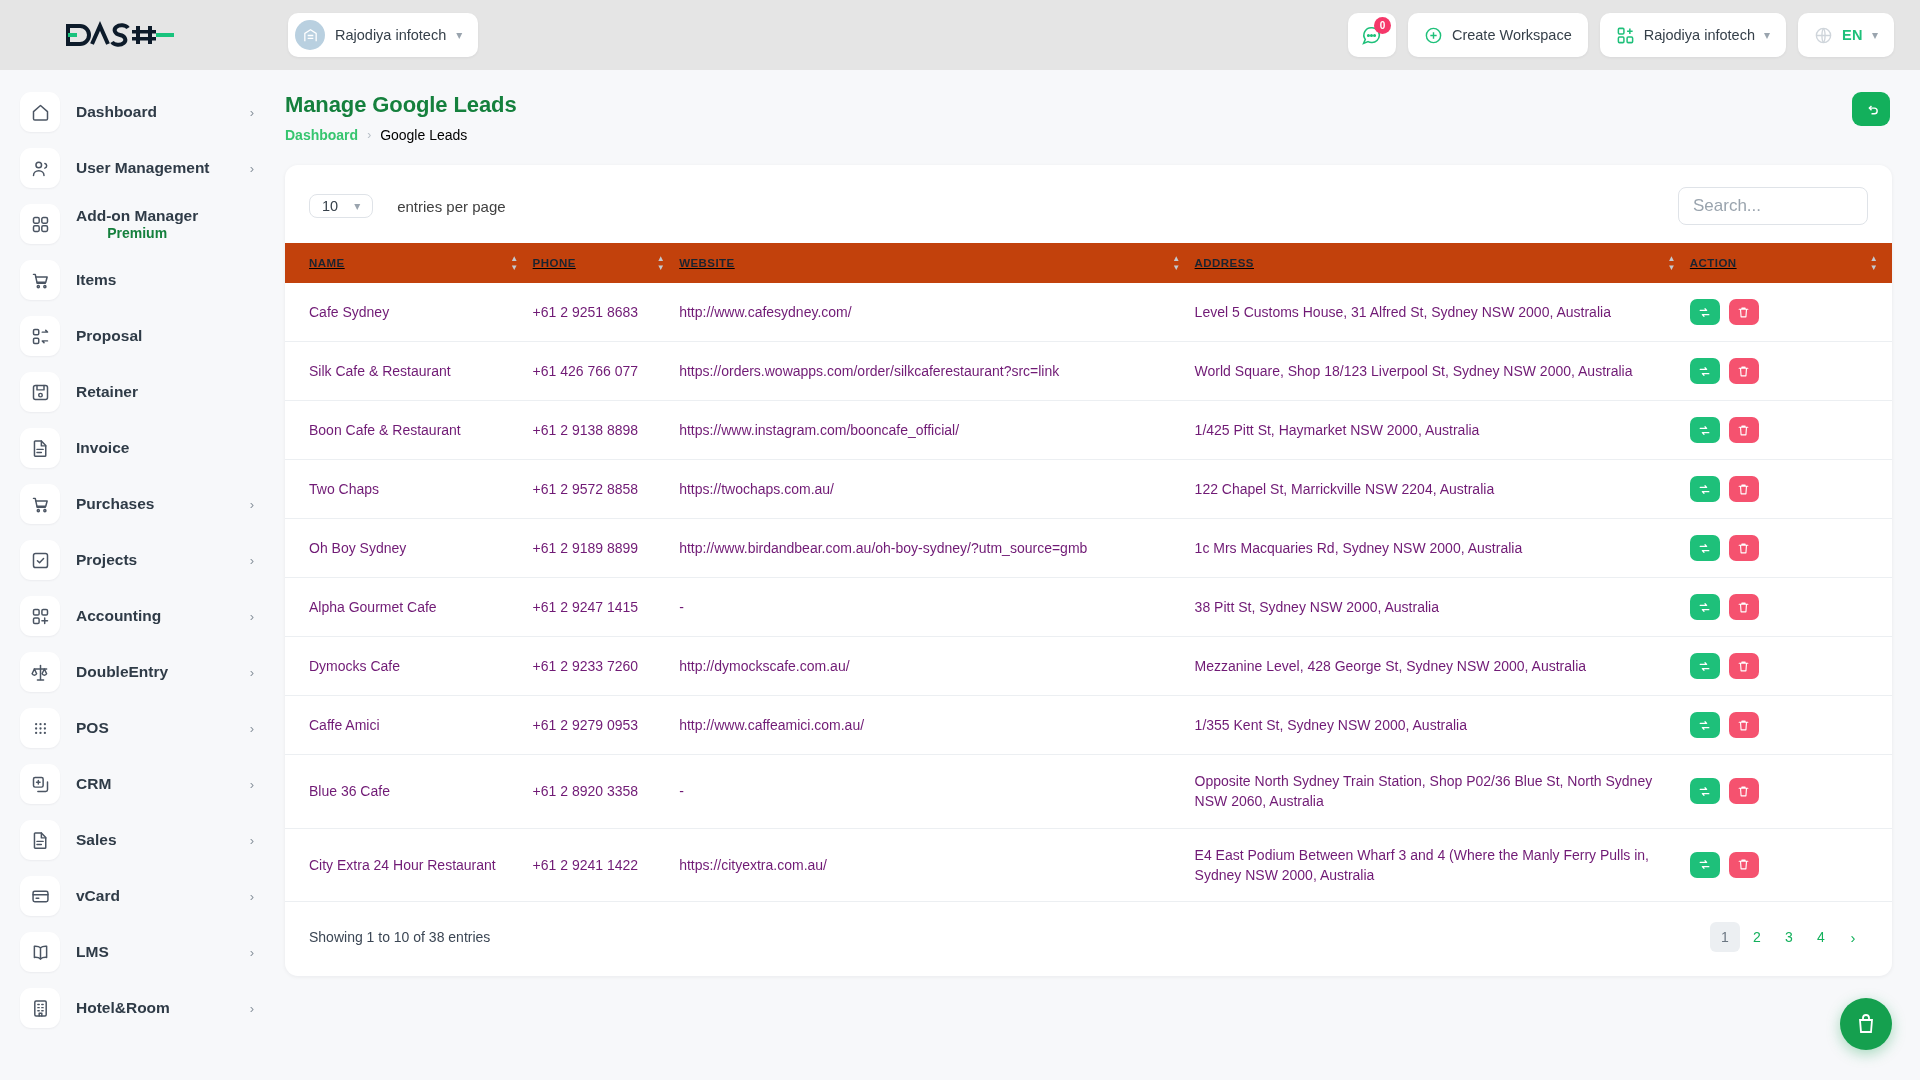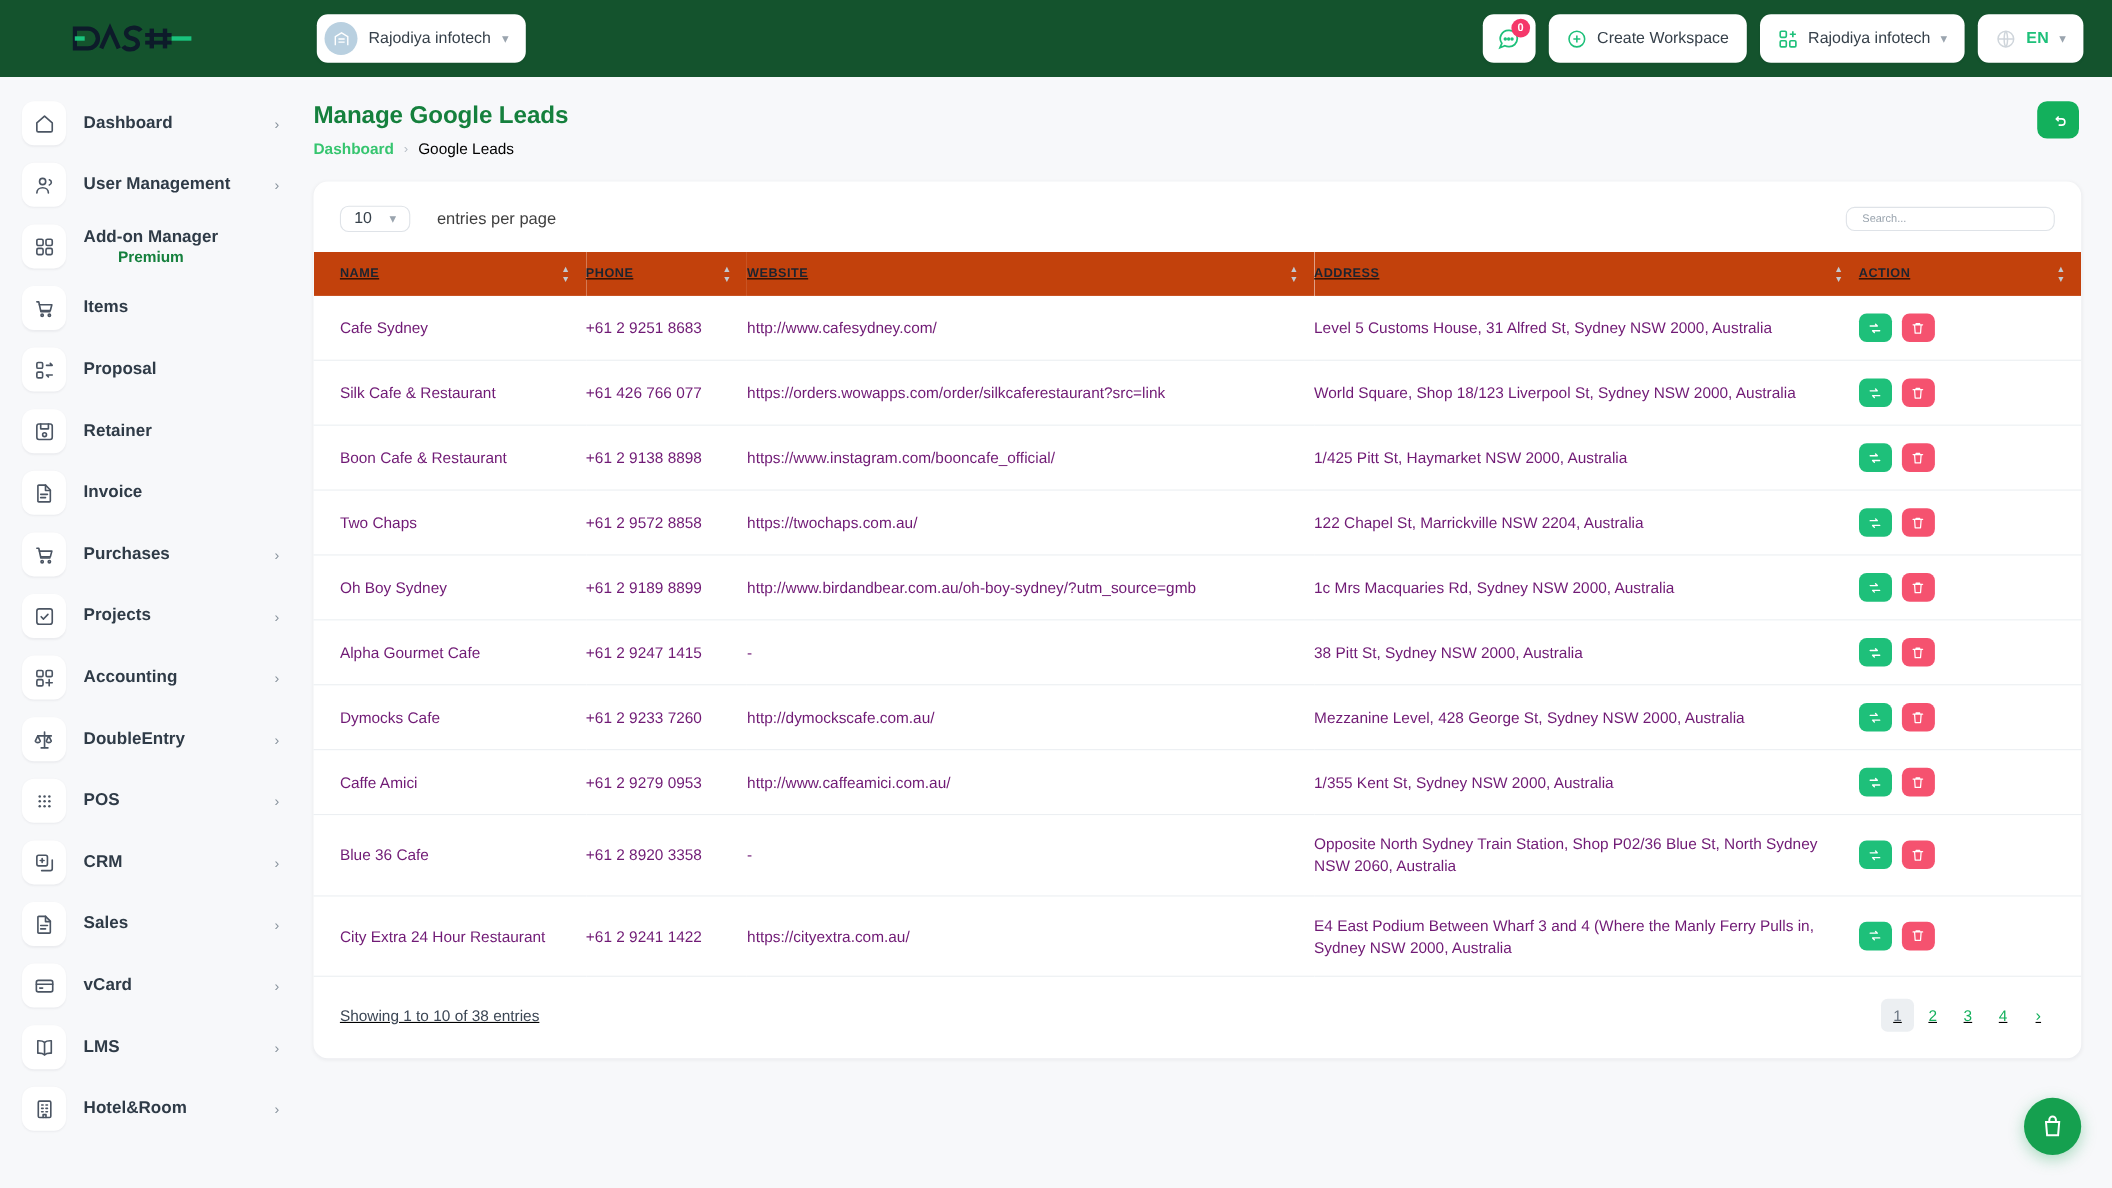--- a/index.html
+++ b/index.html
@@ -6,21 +6,21 @@
   html, body {
     width: 1920px; height: 1080px;
     font-family: "Liberation Sans", sans-serif;
     background: #f7f8fa;
     overflow: hidden;
   }
 
   
   .topbar {
     position: absolute; top: 0; left: 0; right: 0; height: 70px;
-    background: #14532d;
+    background: #e5e5e5;
     display: flex; align-items: center;
   }
   .logo-wrap {
     width: 280px; display: flex; align-items: center; padding-left: 66px;
   }
   .logo { height: 30px; }
 
   .ws-pill {
     display: flex; align-items: center; gap: 10px;
     background: #ffffff; border-radius: 10px;
@@ -101,21 +101,21 @@
   }
   .per-page-sel {
     display: flex; align-items: center; gap: 16px;
     border: 1px solid #dfe3e8; border-radius: 8px;
     height: 24px; padding: 0 12px; font-size: 14.5px; color: #36404a;
     min-width: 62px;
   }
   .per-page-label { margin-left: 24px; font-size: 15px; color: #404040; }
   .search-box {
     margin-left: auto; border: 1px solid #dfe3e8; border-radius: 8px;
-    height: 22px; width: 190px; padding: 0 14px; font-size: 10px;
+    height: 38px; width: 190px; padding: 0 14px; font-size: 17px;
     color: #36404a; outline: none; background: #fff;
     font-family: "Liberation Sans", sans-serif;
   }
   .search-box::placeholder { color: #9aa4ae; }
 
   table { width: 100%; border-collapse: collapse; }
   thead tr { background: #c2410c; text-decoration: underline; }
   th {
     text-align: left; font-size: 11.5px; font-weight: 700; color: #1b2430;
     letter-spacing: .45px; padding: 14px 10px 14px 0; position: relative;
@@ -141,21 +141,21 @@
 
   .act-wrap { display: flex; gap: 9px; }
   .act-btn {
     width: 30px; height: 26px; border-radius: 7px;
     display: flex; align-items: center; justify-content: center; color: #fff;
   }
   .act-green { background: #1ec07a; }
   .act-red { background: #f5526f; }
 
   .card-foot {
-    display: flex; align-items: center; padding: 20px 24px 24px 24px; text-decoration: underline;
+    display: flex; align-items: center; padding: 20px 24px 24px 24px;
   }
   .showing { font-size: 14px; color: #3b4654; }
   .pager { margin-left: auto; display: flex; align-items: center; gap: 2px; }
   .pg {
     min-width: 30px; height: 30px; border-radius: 6px;
     display: flex; align-items: center; justify-content: center;
     font-size: 14px; color: #13b05c;
   }
   .pg.active { background: #eceff2; color: #6b7682; }
   .pg.next { color: #13b05c; font-size: 15px; }

